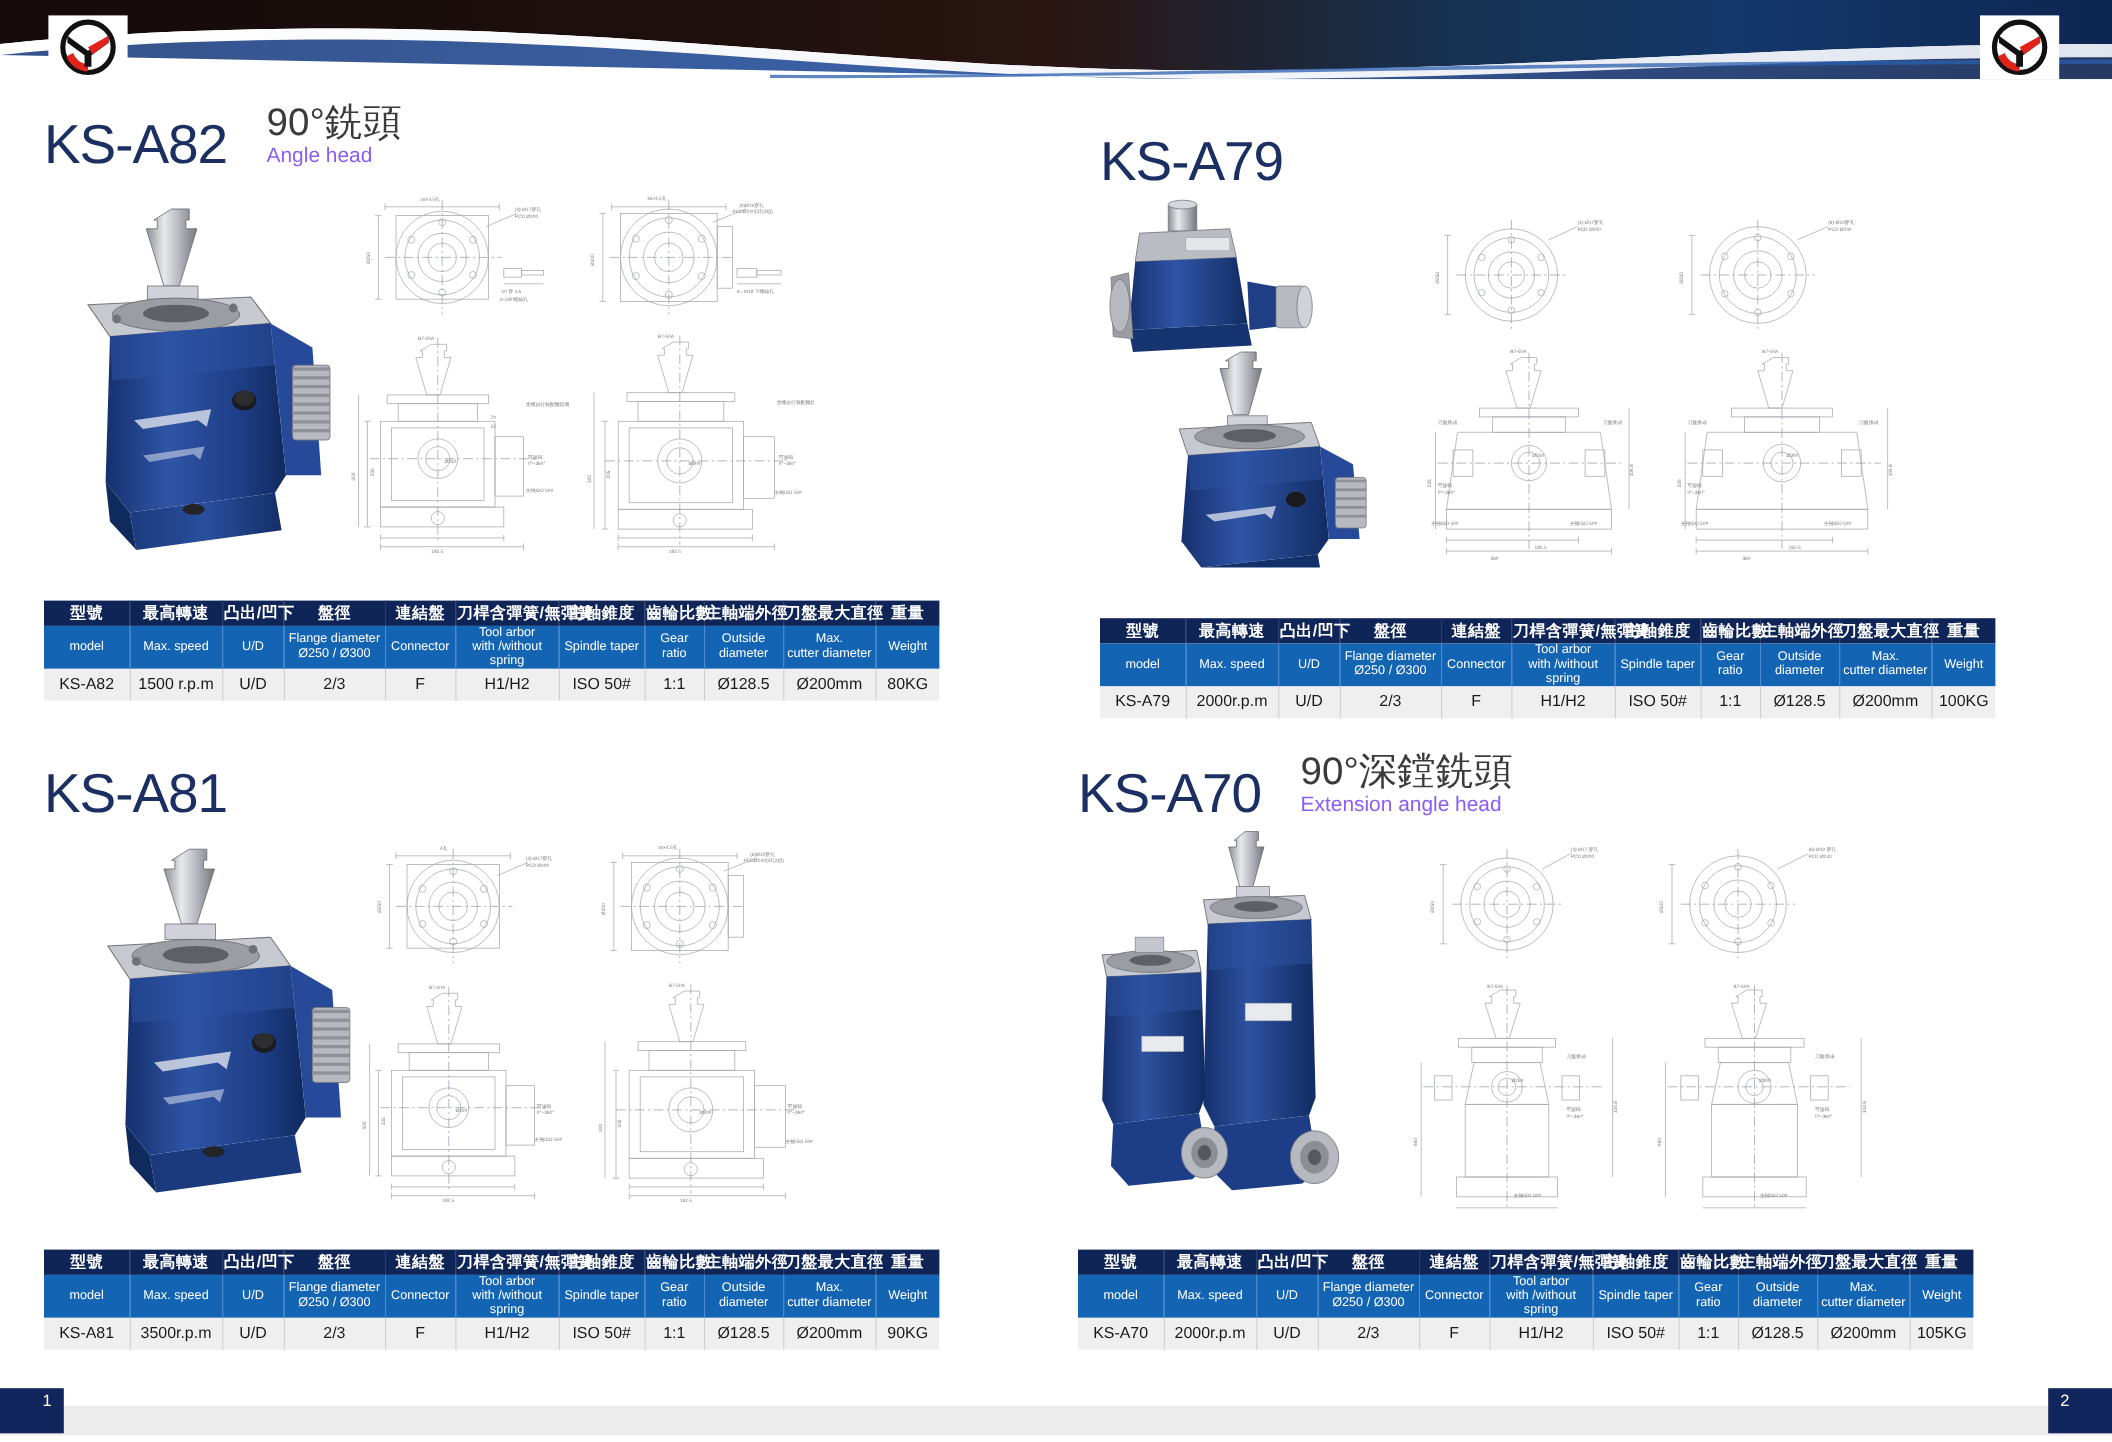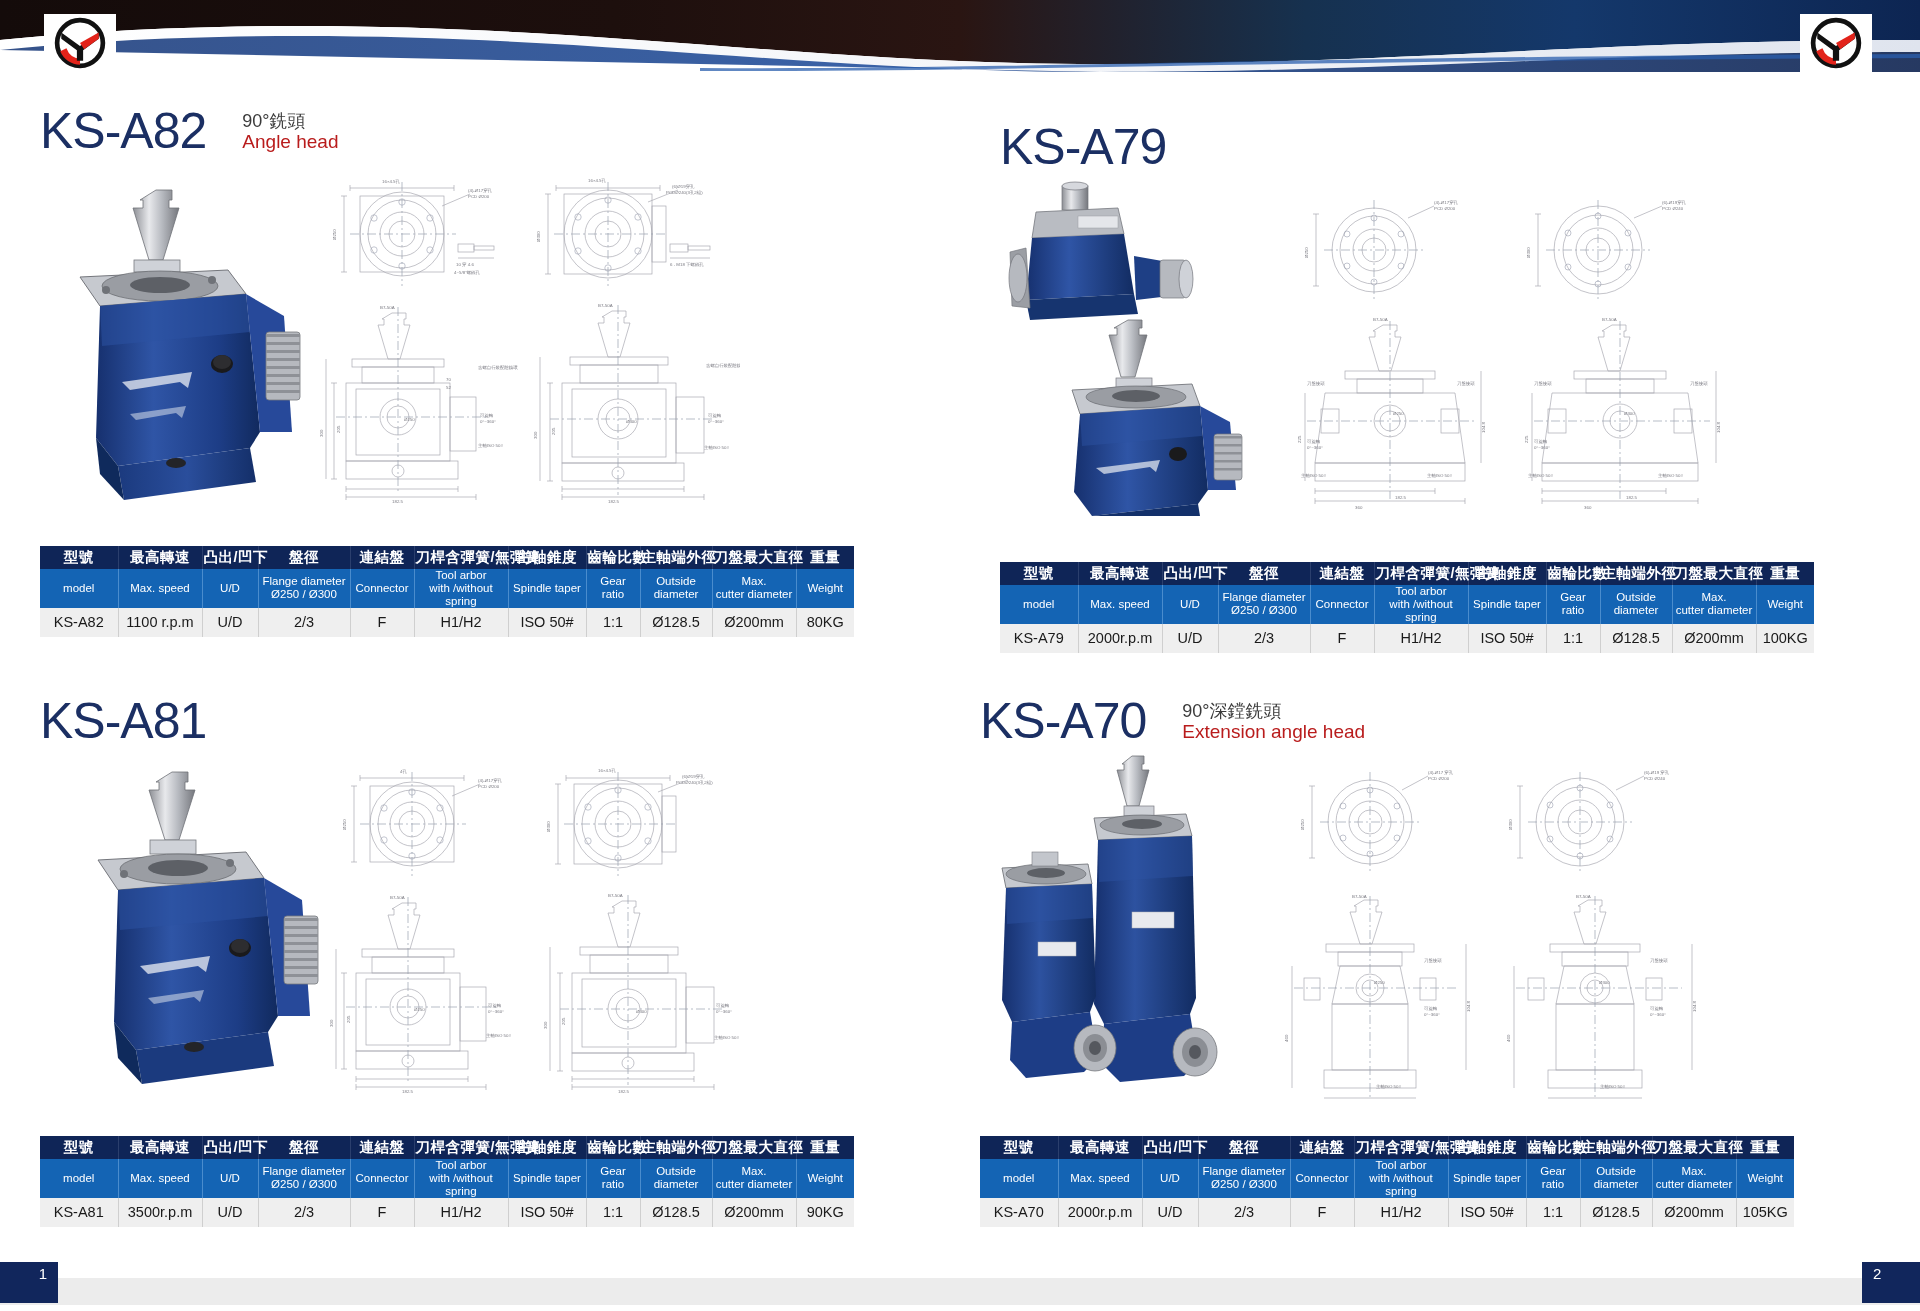--- a/index.html
+++ b/index.html
@@ -34,22 +34,22 @@
   .p-bl { left: 40px;   top: 600px; }
   .p-br { left: 980px; top: 600px; }
 
   
   .title-row { display: flex; align-items: flex-end; height: 74px; }
   .model-code {
     font-size: 50px; font-weight: 400; color: #1b2f63; letter-spacing: -1px;
     line-height: 1; white-space: nowrap;
   }
   .title-texts { margin-left: 36px; padding-bottom: 3px; }
-  .title-zh { font-size: 18px; color: #3b3b3b; line-height: 1.12; white-space: nowrap; }
-  .title-en { font-size: 19px; color: #b91c1c; line-height: 1.15; white-space: nowrap; }
+  .title-zh { font-size: 35px; color: #3b3b3b; line-height: 1.12; white-space: nowrap; }
+  .title-en { font-size: 19px; color: #8b5cf6; line-height: 1.15; white-space: nowrap; }
 
   
   .figures { position: relative; height: 380px; margin-top: 6px; }
   .photo { position: absolute; }
   .dwg { position: absolute; }
   .dwg-thin { stroke: #a9a9b2; fill: none; stroke-width: .7; }
   .dwg-dash { stroke: #9aa0b0; fill: none; stroke-width: .7; stroke-dasharray: 9 3 2 3; }
   .dwg-txt2 { font-family: "Liberation Sans", sans-serif; font-size: 4.4px; fill: #7a7a82; }
 
   
@@ -414,21 +414,21 @@
               <td><span>Connector</span></td>
               <td><span>Tool arbor</span><br><span>with /without spring</span></td>
               <td><span>Spindle taper</span></td>
               <td><span>Gear</span><br><span>ratio</span></td>
               <td><span>Outside</span><br><span>diameter</span></td>
               <td><span>Max.</span><br><span>cutter diameter</span></td>
               <td><span>Weight</span></td>
             </tr>
             <tr class="val">
               <td>KS-A82</td>
-              <td>1100 r.p.m</td>
+              <td>1500 r.p.m</td>
               <td>U/D</td>
               <td>2/3</td>
               <td>F</td>
               <td>H1/H2</td>
               <td>ISO 50#</td>
               <td>1:1</td>
               <td>Ø128.5</td>
               <td>Ø200mm</td>
               <td>80KG</td>
             </tr>

